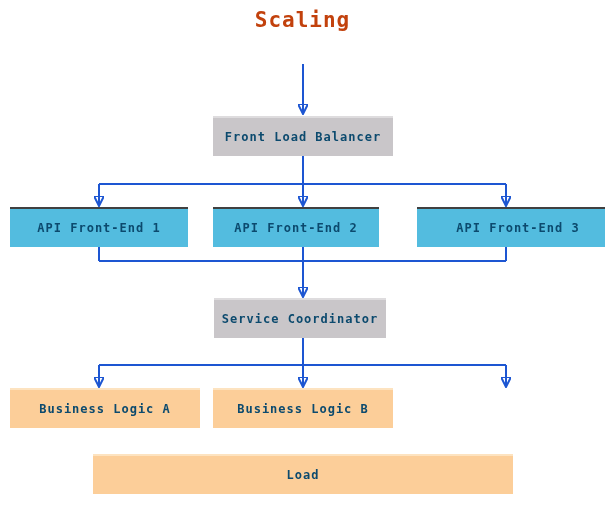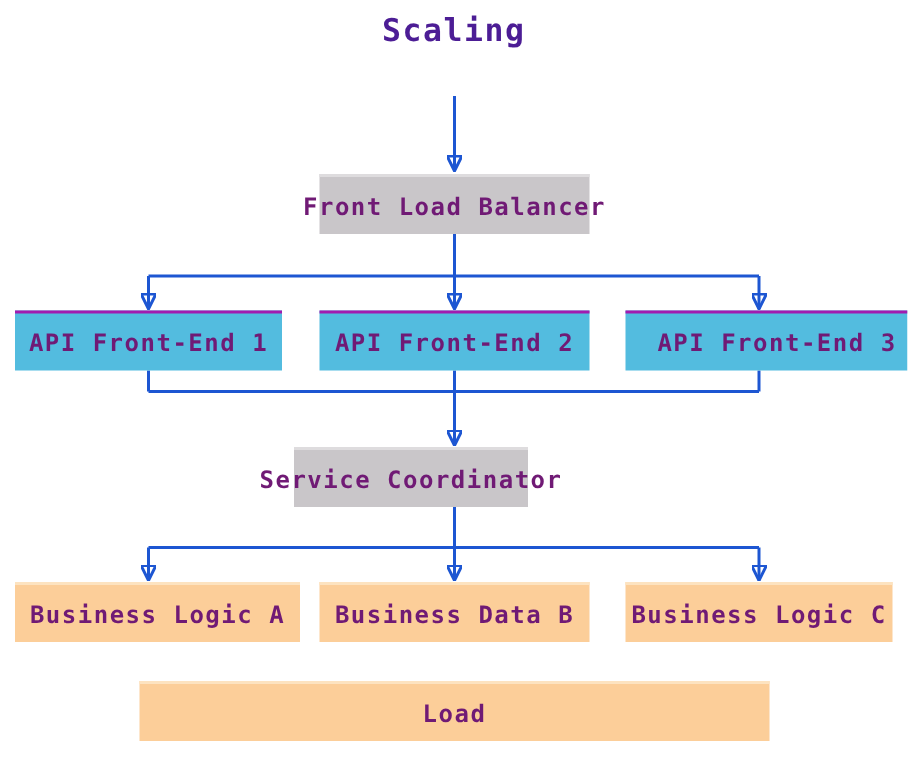--- a/index.html
+++ b/index.html
@@ -17,44 +17,44 @@
   }
   .diagram-title {
     position: absolute;
     left: 0;
     right: 0;
     top: 8px;
     text-align: center;
     font-size: 21px;
     font-weight: bold;
     letter-spacing: 1px;
-    color: #4c1d95;
+    color: #c2410c;
   }
   .node {
     position: absolute;
     box-sizing: border-box;
     display: flex;
     align-items: center;
     justify-content: center;
     height: 40px;
-    font-size: 16px;
+    font-size: 12px;
     font-weight: bold;
     letter-spacing: 1px;
-    color: #701a75;
+    color: #0c4a6e;
     white-space: nowrap;
   }
   .node.gray   { background: #c9c6c9; border-top: 2px solid #dedcde; }
-  .node.blue   { background: #53bcdf; border-top: 2px solid #a21caf; }
+  .node.blue   { background: #53bcdf; border-top: 2px solid #404040; }
   .node.orange { background: #fcce99; border-top: 2px solid #fde3c0; }
 
   .node-lb   { left: 213px; top: 116px; width: 180px; }
   .node-api1 { left: 10px;  top: 207px; width: 178px; }
-  .node-api2 { left: 213px; top: 207px; width: 180px; }
+  .node-api2 { left: 213px; top: 207px; width: 166px; }
   .node-api3 { left: 417px; top: 207px; width: 202px; }
-  .node-sc   { left: 196px; top: 298px; width: 156px; }
+  .node-sc   { left: 214px; top: 298px; width: 172px; }
   .node-bla  { left: 10px;  top: 388px; width: 190px; }
   .node-blb  { left: 213px; top: 388px; width: 180px; }
   .node-blc  { left: 417px; top: 388px; width: 178px; }
   .node-data { left: 93px;  top: 454px; width: 420px; }
 
   .edges-svg {
     position: absolute;
     left: 0;
     top: 0;
     pointer-events: none;
@@ -104,19 +104,18 @@
   <div class="node blue node-api1">API Front-End 1</div>
 
   <div class="node blue node-api2">API Front-End 2</div>
 
   <div class="node blue node-api3">API Front-End 3</div>
 
   <div class="node gray node-sc">Service Coordinator</div>
 
   <div class="node orange node-bla">Business Logic A</div>
 
-  <div class="node orange node-blb">Business Data B</div>
+  <div class="node orange node-blb">Business Logic B</div>
 
-  <div class="node orange node-blc">Business Logic C</div>
 
   <div class="node orange node-data">Load</div>
 
 </div>
 
 </body></html>

